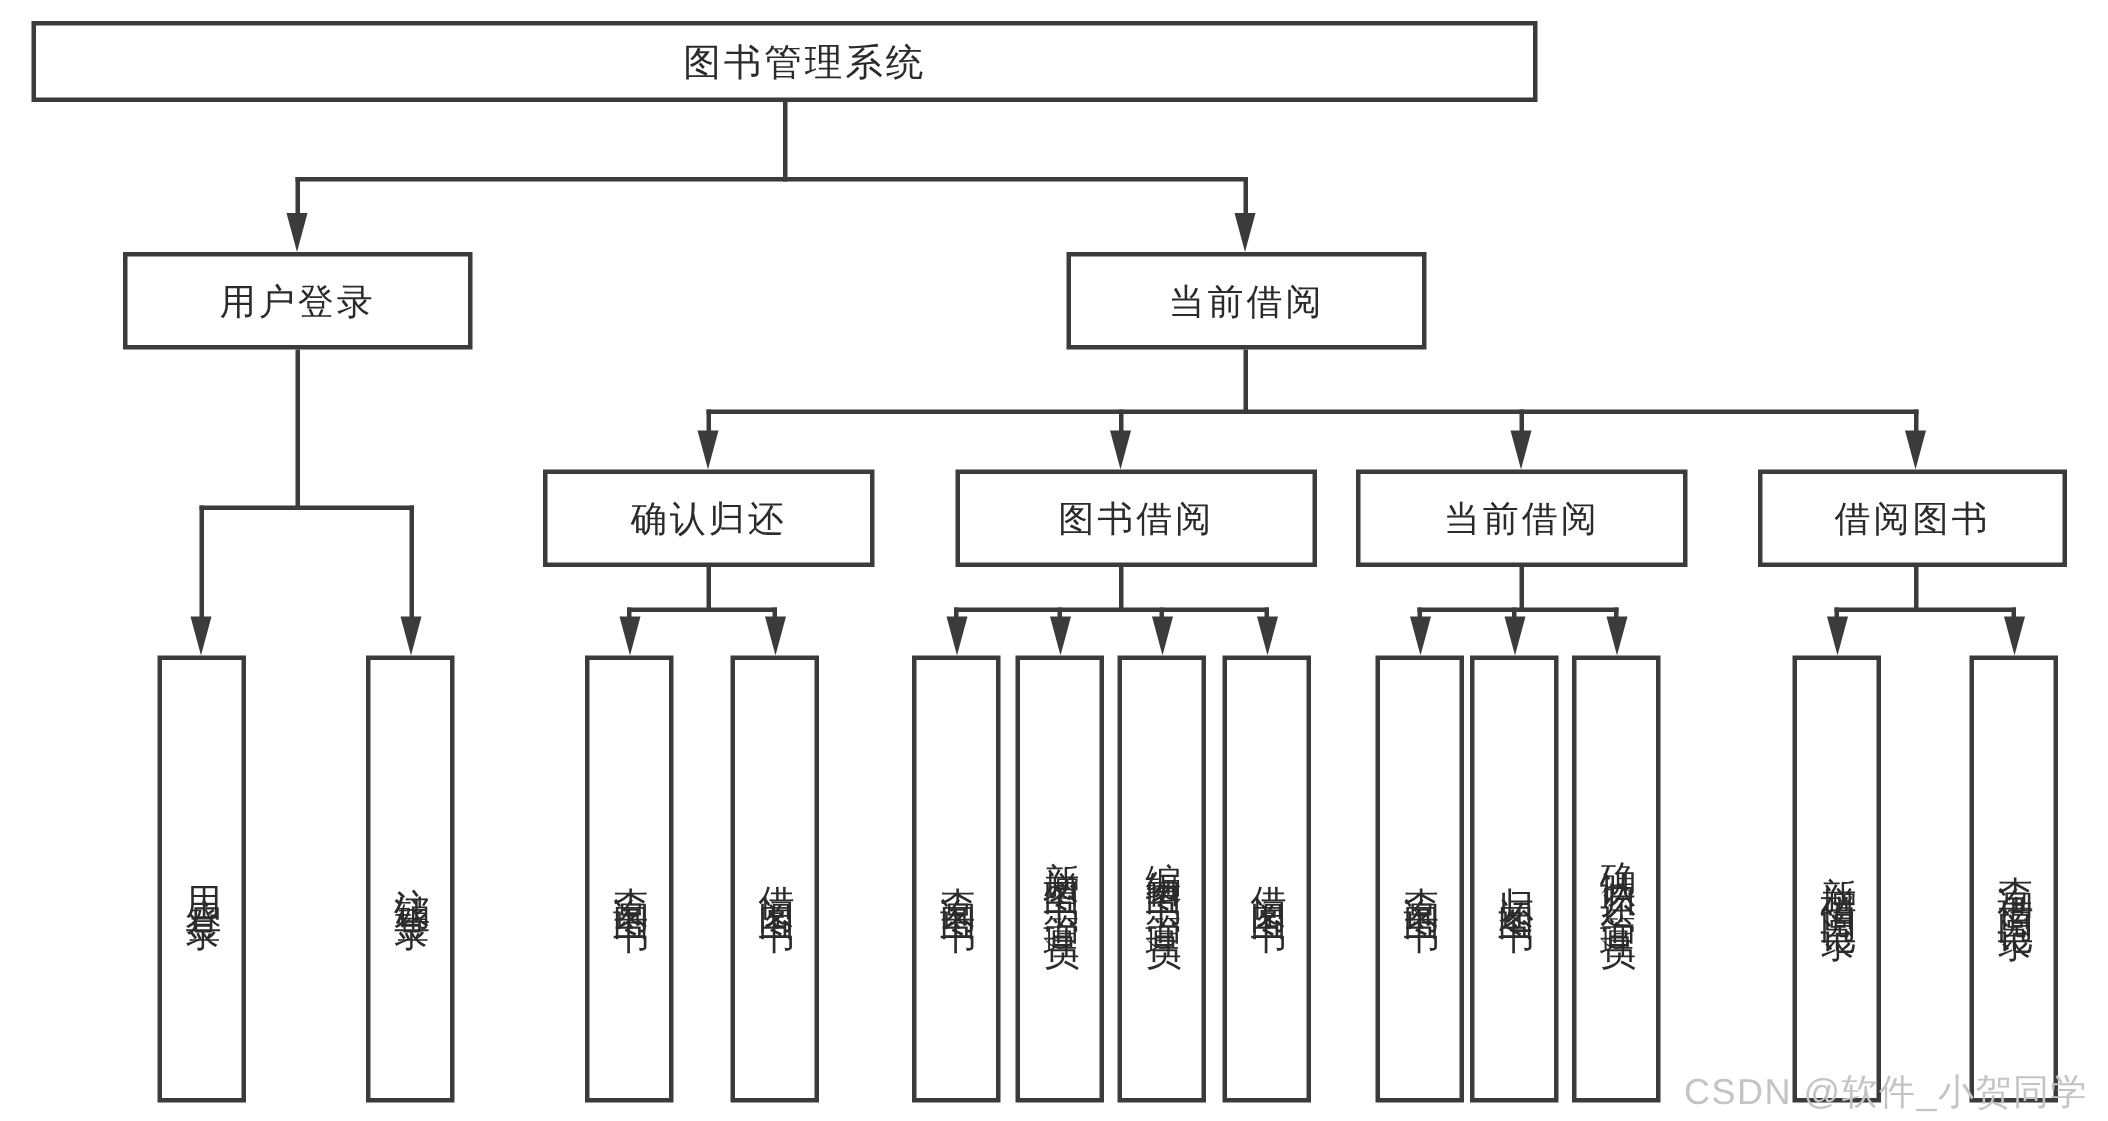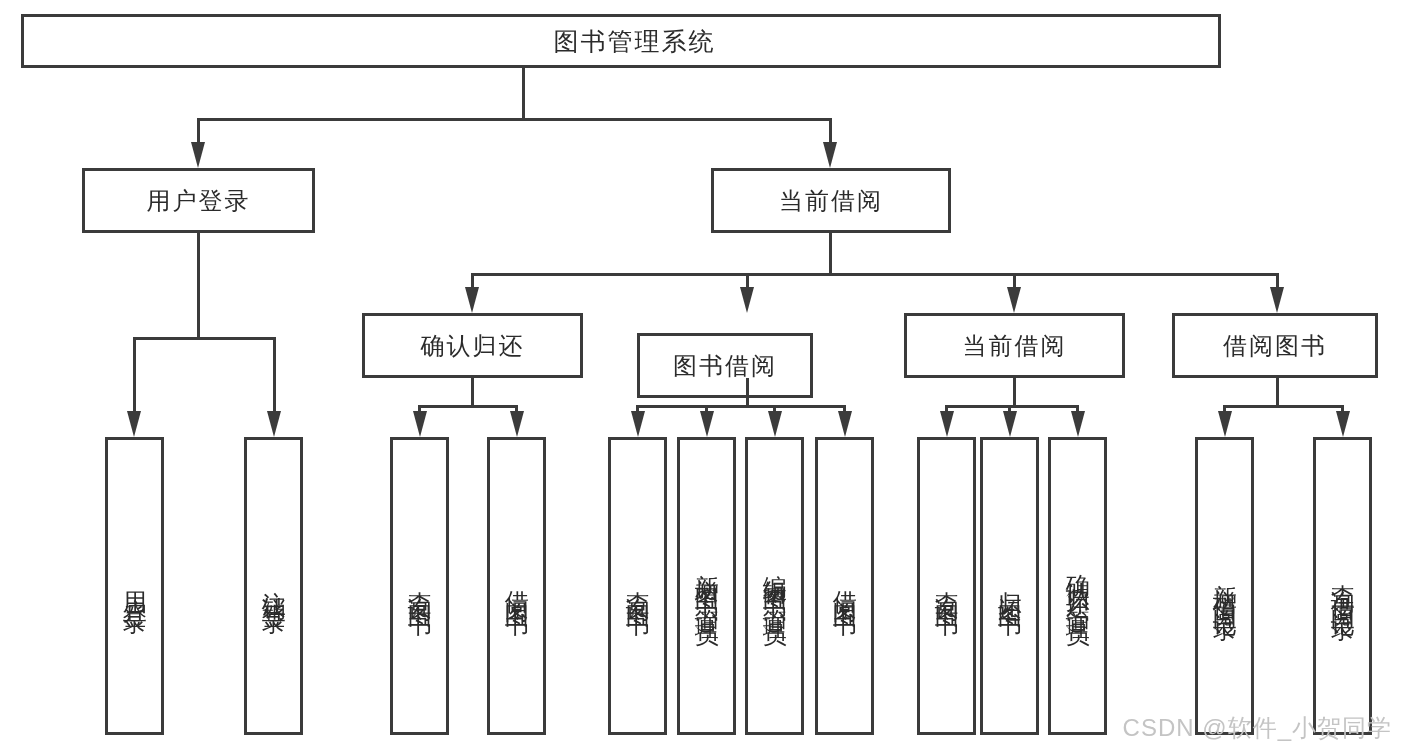--- a/index.html
+++ b/index.html
@@ -58,21 +58,21 @@
     letter-spacing:1px;
     z-index:10;
     white-space:nowrap;
   }
 </style>
 </head>
 <body>
 
 <div id="canvas">
 
-  <div class="node root" style="left:21px;top:14px;width:1200px;height:54px;padding-left:27px;">
+  <div class="node root" style="left:21px;top:14px;width:1004px;height:54px;padding-left:27px;">
     <span>图书管理系统</span>
   </div>
 
   <div class="vl" style="left:521.5px;top:68px;height:53px;"></div>
   <div class="hl" style="left:196.5px;top:118px;width:635px;"></div>
   <div class="vl" style="left:196.5px;top:118px;height:28px;"></div>
   <div class="arr" style="left:191px;top:142px;"></div>
   <div class="vl" style="left:828.5px;top:118px;height:28px;"></div>
   <div class="arr" style="left:823px;top:142px;"></div>
 
@@ -97,21 +97,21 @@
   <div class="vl" style="left:745.5px;top:273px;height:17px;"></div>
   <div class="arr" style="left:740px;top:287px;"></div>
   <div class="vl" style="left:1012.5px;top:273px;height:17px;"></div>
   <div class="arr" style="left:1007px;top:287px;"></div>
   <div class="vl" style="left:1275.5px;top:273px;height:17px;"></div>
   <div class="arr" style="left:1270px;top:287px;"></div>
 
   <div class="node" style="left:362px;top:313px;width:221px;height:65px;">
     <span>确认归还</span>
   </div>
-  <div class="node" style="left:637px;top:313px;width:176px;height:65px;margin-top:20px;">
+  <div class="node" style="left:637px;top:313px;width:241px;height:65px;">
     <span>图书借阅</span>
   </div>
   <div class="node" style="left:904px;top:313px;width:221px;height:65px;">
     <span>当前借阅</span>
   </div>
   <div class="node" style="left:1172px;top:313px;width:206px;height:65px;">
     <span>借阅图书</span>
   </div>
 
   <div class="vl" style="left:470.5px;top:378px;height:30px;"></div>

